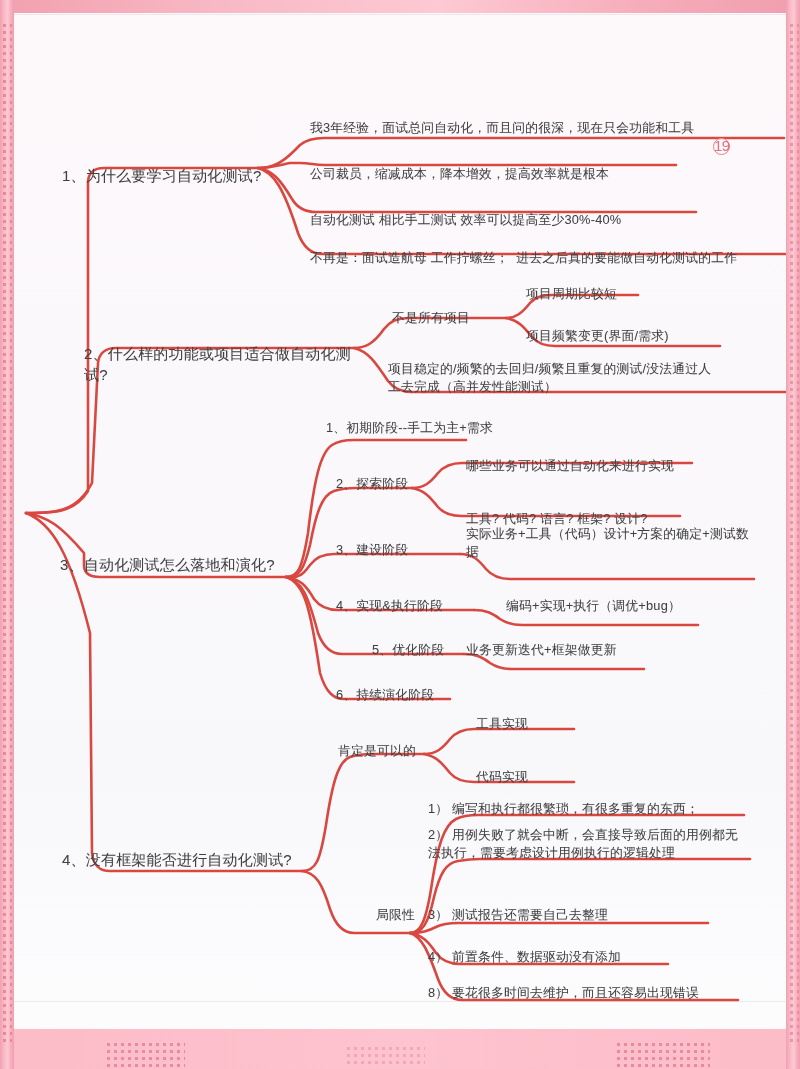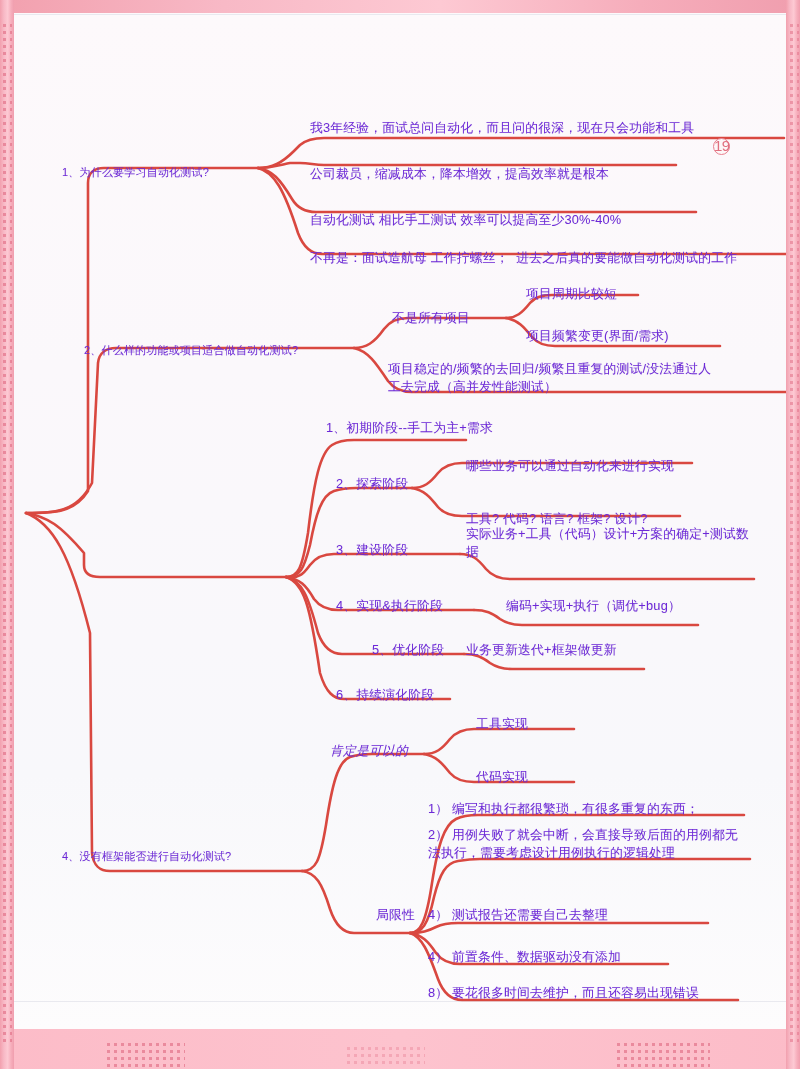--- a/index.html
+++ b/index.html
@@ -63,27 +63,27 @@
   
   #mapsvg {
     position: absolute;
     left: 0; top: 0;
     width: 772px; height: 1016px;
   }
 
   
   .node {
     position: absolute;
-    color: #6d28d9;
+    color: #404040;
     line-height: 1.42;
     white-space: pre-wrap;
     letter-spacing: .2px;
     text-shadow: 0 0 1px rgba(120,120,140,.18);
   }
-  .lvl1 { font-size: 11px; }
+  .lvl1 { font-size: 15px; }
   .lvl2 { font-size: 12.8px; }
   .lvl3 { font-size: 12.8px; }
   .wrapbox { width: 300px; }
 
   
   #badge {
     position: absolute;
     width: 17px; height: 17px;
     border-radius: 50%;
     border: 1.4px solid #e8808f;
@@ -172,45 +172,46 @@
     <div class="node lvl2" style="left:296px; top:236px; width:480px;">不再是：面试造航母 工作拧螺丝；  进去之后真的要能做自动化测试的工作</div>
 
     <div id="badge" style="left:699px; top:125px;">19</div>
 
     <div class="node lvl1" style="left:42px;  top:330px; width:290px;margin-left:28px;">2、什么样的功能或项目适合做自动化测试?</div>
     <div class="node lvl2" style="left:378px; top:296px; width:120px;">不是所有项目</div>
     <div class="node lvl3" style="left:512px; top:272px; width:150px;">项目周期比较短</div>
     <div class="node lvl3" style="left:512px; top:314px; width:200px;">项目频繁变更(界面/需求)</div>
     <div class="node lvl2 wrapbox" style="left:374px; top:347px; width:334px;">项目稳定的/频繁的去回归/频繁且重复的测试/没法通过人工去完成（高并发性能测试）</div>
 
+    <div class="node lvl1" style="left:46px;  top:541px; width:250px;">3、自动化测试怎么落地和演化?</div>
 
     <div class="node lvl2" style="left:312px; top:406px; width:230px;">1、初期阶段--手工为主+需求</div>
 
     <div class="node lvl2" style="left:322px; top:462px; width:110px;">2、探索阶段</div>
     <div class="node lvl3" style="left:452px; top:444px; width:250px;">哪些业务可以通过自动化来进行实现</div>
     <div class="node lvl3" style="left:452px; top:497px; width:250px;">工具? 代码? 语言? 框架? 设计?</div>
 
     <div class="node lvl2" style="left:322px; top:528px; width:110px;">3、建设阶段</div>
     <div class="node lvl3 wrapbox" style="left:452px; top:512px; width:294px;">实际业务+工具（代码）设计+方案的确定+测试数据</div>
 
     <div class="node lvl2" style="left:322px; top:584px; width:140px;">4、实现&amp;执行阶段</div>
     <div class="node lvl3" style="left:492px; top:584px; width:230px;">编码+实现+执行（调优+bug）</div>
 
     <div class="node lvl2" style="left:322px; top:628px; width:110px;margin-left:36px;">5、优化阶段</div>
     <div class="node lvl3" style="left:452px; top:628px; width:210px;">业务更新迭代+框架做更新</div>
 
     <div class="node lvl2" style="left:322px; top:673px; width:140px;">6、持续演化阶段</div>
 
     <div class="node lvl1" style="left:48px;  top:836px; width:250px;">4、没有框架能否进行自动化测试?</div>
 
-    <div class="node lvl2" style="left:316px; top:729px; width:110px;font-style:italic;">肯定是可以的</div>
+    <div class="node lvl2" style="left:324px; top:729px; width:110px;">肯定是可以的</div>
     <div class="node lvl3" style="left:462px; top:702px; width:120px;">工具实现</div>
     <div class="node lvl3" style="left:462px; top:755px; width:120px;">代码实现</div>
 
     <div class="node lvl2" style="left:322px; top:893px; width:80px;margin-left:40px;">局限性</div>
     <div class="node lvl3" style="left:414px; top:787px; width:320px;">1） 编写和执行都很繁琐，有很多重复的东西；</div>
     <div class="node lvl3" style="left:414px; top:813px; width:312px;">2） 用例失败了就会中断，会直接导致后面的用例都无法执行，需要考虑设计用例执行的逻辑处理</div>
-    <div class="node lvl3" style="left:414px; top:893px; width:300px;">4） 测试报告还需要自己去整理</div>
+    <div class="node lvl3" style="left:414px; top:893px; width:300px;">3） 测试报告还需要自己去整理</div>
     <div class="node lvl3" style="left:414px; top:935px; width:300px;">4） 前置条件、数据驱动没有添加</div>
     <div class="node lvl3" style="left:414px; top:971px; width:330px;">8） 要花很多时间去维护，而且还容易出现错误</div>
 
   </div>
 </div>
 
 </body></html>

